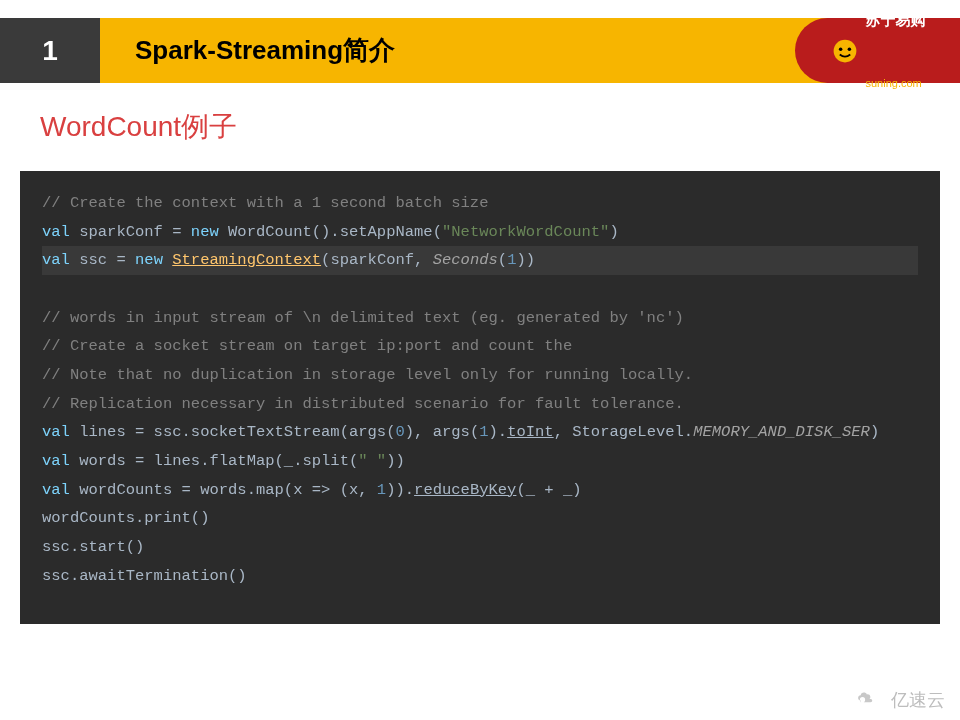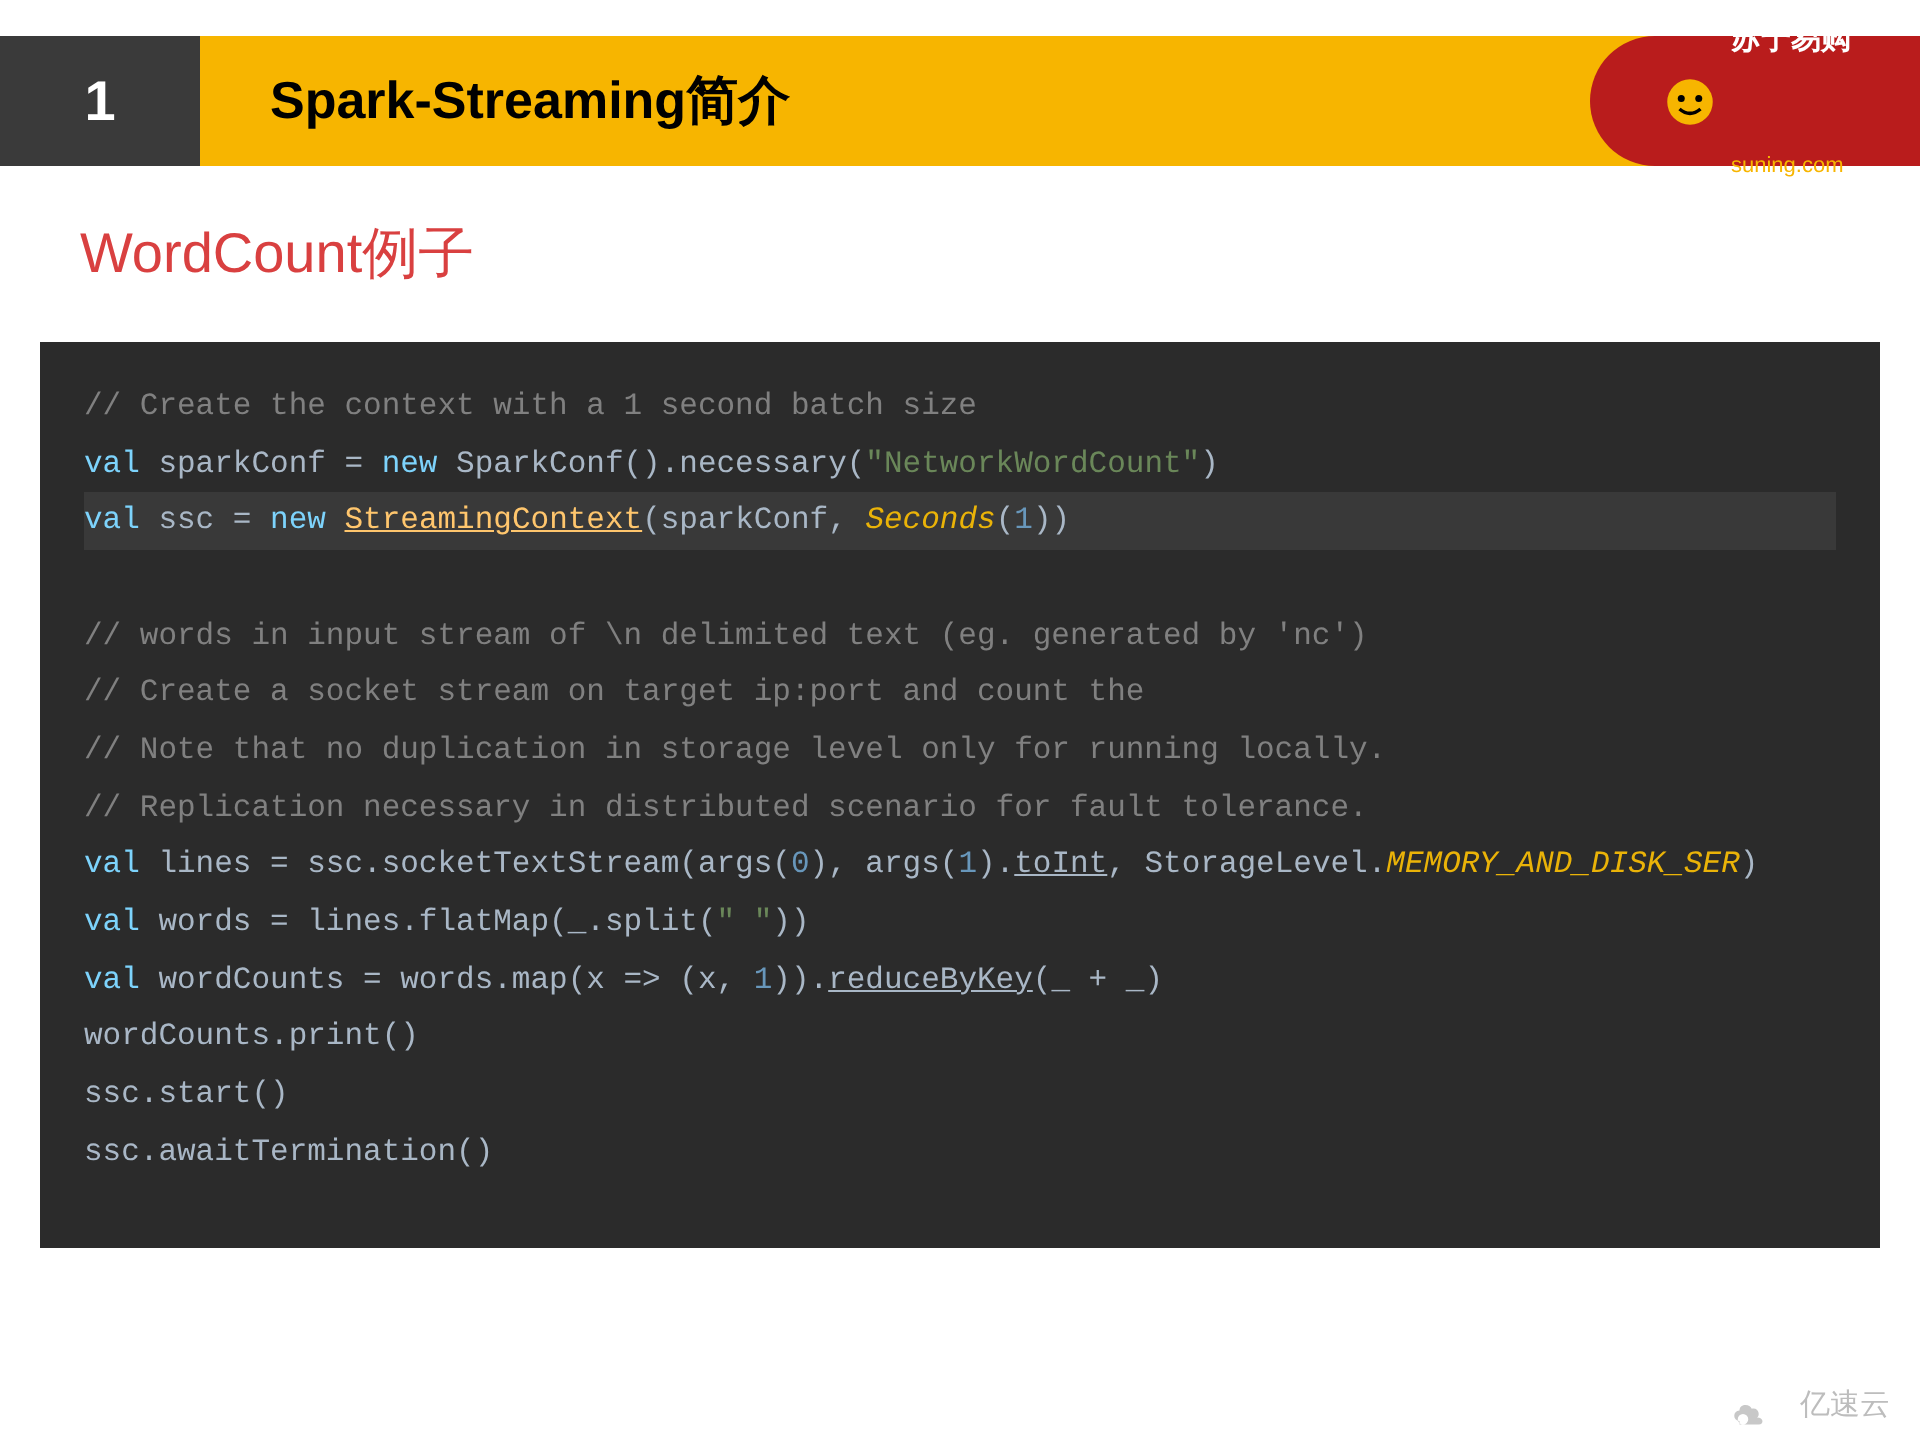--- a/index.html
+++ b/index.html
@@ -21,24 +21,24 @@
 
 .code-block { margin: 25px 20px 0 20px; background: #2b2b2b; padding: 18px 22px 34px 22px; font-family: "Consolas", "Courier New", monospace; font-size: 15.5px; line-height: 1.85; color: #a9b7c6; }
 .code-block .line { white-space: pre; }
 .code-block .hl-line { background: rgba(80,80,80,0.4); display: block; }
 
 .cm { color: #808080; }
 .kw { color: #7dd3fc; }
 .fn { color: #ffc66d; }
 .str { color: #6a8759; }
 .num { color: #6897bb; }
-.it { font-style: italic; color: #eab308; }
+.it { font-style: italic; color: #a3a3a3; }
 .und { text-decoration: underline; }
 
-.watermark { position: absolute; right: 15px; bottom: 8px; display: flex; align-items: flex-end; gap: 16px; color: #bdbdbd; font-size: 15px; }
+.watermark { position: absolute; right: 15px; bottom: 8px; display: flex; align-items: flex-start; gap: 16px; color: #bdbdbd; font-size: 18px; }
 .watermark .wm-icon { width: 20px; height: 12px; }
 </style>
 </head>
 <body>
 
 <div class="header">
   <div class="header-num-box">
     <span class="header-num">1</span>
   </div>
   <div class="header-title">Spark-Streaming简介</div>
@@ -57,21 +57,21 @@
     </span>
   </div>
 </div>
 
 <div class="subtitle">
   <span class="en">WordCount</span><span class="cn">例子</span>
 </div>
 
 <div class="code-block">
 <div class="line"><span class="cm">// Create the context with a 1 second batch size</span></div>
-<div class="line"><span class="kw">val</span><span> sparkConf = </span><span class="kw">new</span><span> SparkConf().necessary(</span><span class="str">"NetworkWordCount"</span><span>)</span></div>
+<div class="line"><span class="kw">val</span><span> sparkConf = </span><span class="kw">new</span><span> WordCount().setAppName(</span><span class="str">"NetworkWordCount"</span><span>)</span></div>
 <div class="line hl-line"><span class="kw">val</span><span> ssc = </span><span class="kw">new</span><span> </span><span class="fn und">StreamingContext</span><span>(sparkConf, </span><span class="it">Seconds</span><span>(</span><span class="num">1</span><span>))</span></div>
 <div class="line">&nbsp;</div>
 <div class="line"><span class="cm">// words in input stream of \n delimited text (eg. generated by 'nc')</span></div>
 <div class="line"><span class="cm">// Create a socket stream on target ip:port and count the</span></div>
 <div class="line"><span class="cm">// Note that no duplication in storage level only for running locally.</span></div>
 <div class="line"><span class="cm">// Replication necessary in distributed scenario for fault tolerance.</span></div>
 <div class="line"><span class="kw">val</span><span> lines = ssc.socketTextStream(args(</span><span class="num">0</span><span>), args(</span><span class="num">1</span><span>).</span><span class="und">toInt</span><span>, StorageLevel.</span><span class="it">MEMORY_AND_DISK_SER</span><span>)</span></div>
 <div class="line"><span class="kw">val</span><span> words = lines.flatMap(_.split(</span><span class="str">" "</span><span>))</span></div>
 <div class="line"><span class="kw">val</span><span> wordCounts = words.map(x =&gt; (x, </span><span class="num">1</span><span>)).</span><span class="und">reduceByKey</span><span>(_ + _)</span></div>
 <div class="line"><span>wordCounts.print()</span></div>

